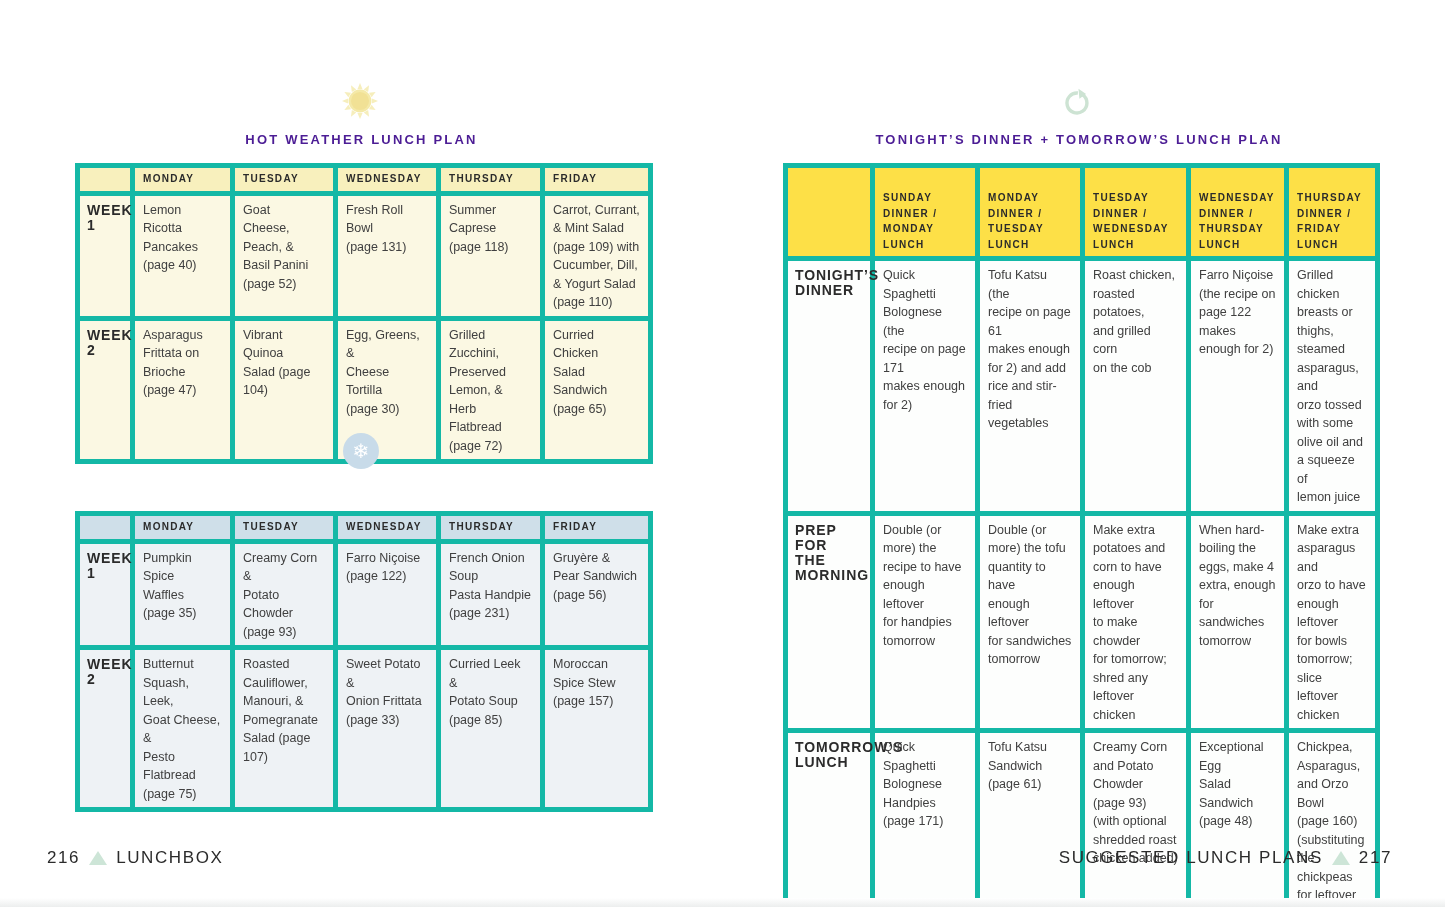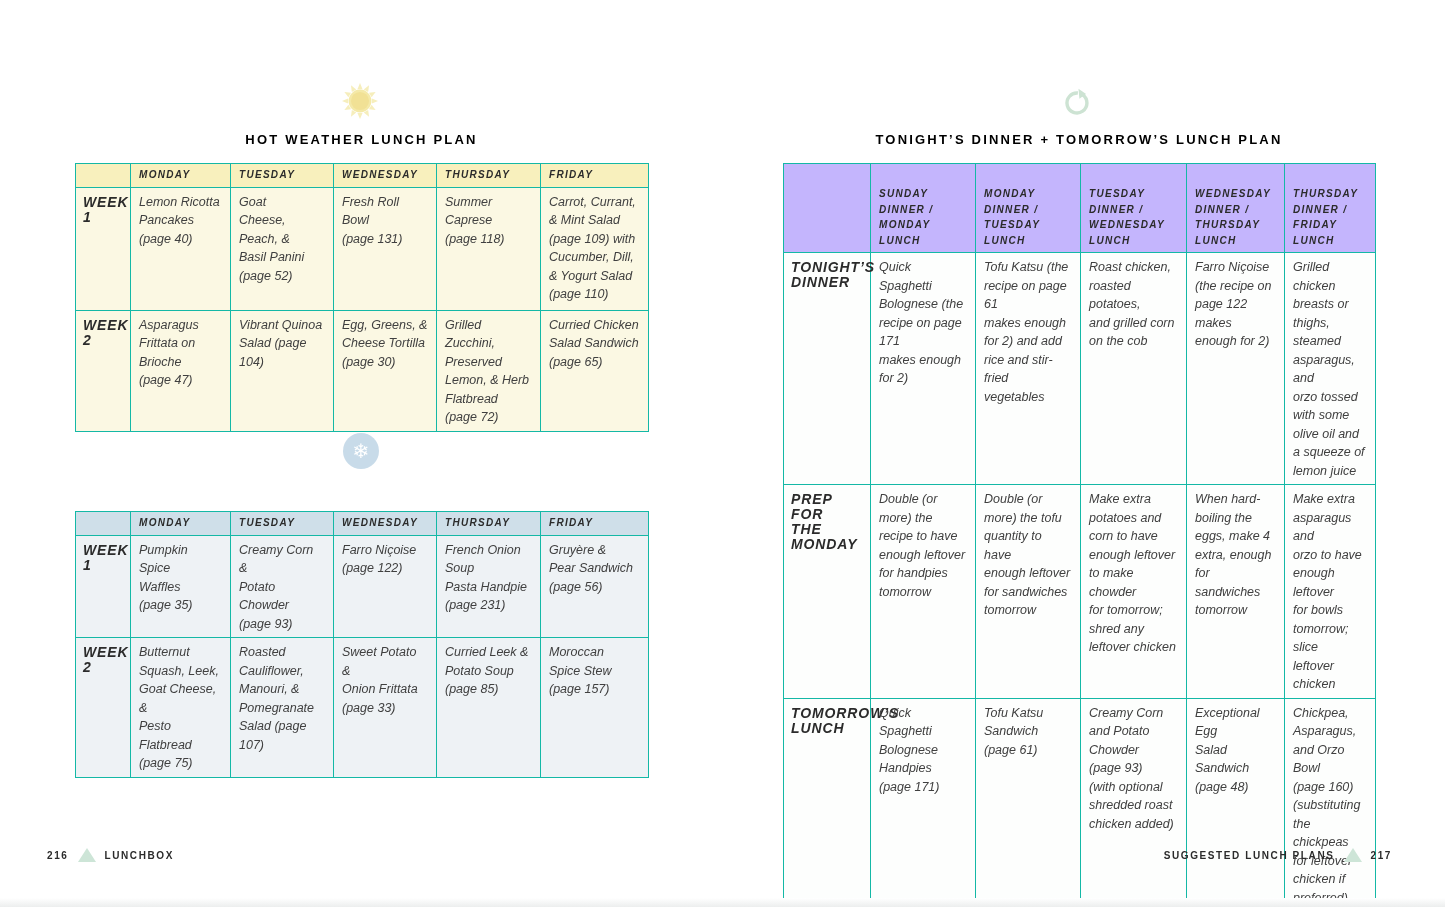--- a/index.html
+++ b/index.html
@@ -6,30 +6,29 @@
   body{
     width:1445px;height:907px;position:relative;overflow:hidden;
     background:#ffffff;
     font-family:"Liberation Sans",sans-serif;
     color:#3f3f3f;
   }
   
   .plan-icon{position:absolute;width:38px;height:38px;}
   .section-title{
     position:absolute;text-align:center;
-    font-size:13px;font-weight:700;letter-spacing:2.2px;color:#000000;
+    font-size:13px;font-weight:700;letter-spacing:2.2px;color:#4c1d95;
     white-space:nowrap;
   }
   
   table{border-collapse:collapse;table-layout:fixed;position:absolute;}
   td,th{
-    border:1px solid #14b8a6;
+    border:5px solid #14b8a6;
     vertical-align:top;box-sizing:border-box;
     padding:4px 8px 4px 8px;
-    font-style:italic;
   }
   th{
     text-align:left;font-size:10px;font-weight:700;letter-spacing:1.3px;
     color:#2b2b2b;white-space:pre-line;line-height:15.5px;padding-top:3px;
   }
   td.lbl{
     font-size:14px;font-weight:700;letter-spacing:0.9px;color:#2b2b2b;
     white-space:pre-line;line-height:15px;padding-top:7px;padding-left:7px;padding-right:4px;
   }
   td.cell{
@@ -39,30 +38,30 @@
   
   .hot-table{left:75px;top:163px;width:573px;}
   .hot-table th{background:#f8f0bd;height:19px;}
   .hot-table td{background:#fbf8e3;}
   
   .cold-table{left:75px;top:511px;width:573px;}
   .cold-table th{background:#cfdfe9;height:19px;}
   .cold-table td{background:#eef2f5;}
   
   .plan-table{left:783px;top:163px;width:592px;}
-  .plan-table th{background:#c4b5fd;height:69px;padding-top:22px;}
+  .plan-table th{background:#fde047;height:69px;padding-top:22px;}
   .plan-table td{background:#fdfefd;}
   
   .h-r1 td{height:123px;} .h-r2 td{height:105px;}
   .c-r1 td{height:68px;}  .c-r2 td{height:104px;}
   .p-r1 td{height:178px;} .p-r2 td{height:160px;} .p-r3 td{height:177px;}
   
   .footer{
     position:absolute;top:848px;display:flex;align-items:center;gap:9px;
-    font-size:10px;font-weight:700;letter-spacing:1.6px;color:#2b2b2b;text-align:center;
+    font-size:17px;font-weight:400;letter-spacing:1.6px;color:#2b2b2b;text-align:center;
   }
   .footer-left{left:47px;}
   .footer-right{right:53px;}
   .tri{
     width:0;height:0;display:inline-block;
     border-left:9px solid transparent;border-right:9px solid transparent;
     border-bottom:14px solid #cde5d7;
   }
   
   .snow-circle{
@@ -297,21 +296,21 @@
 thighs, steamed
 asparagus, and
 orzo tossed
 with some
 olive oil and
 a squeeze of
 lemon juice</td>
   </tr>
   <tr class="p-r2">
     <td class="lbl">PREP FOR
-THE MONDAY</td>
+THE MORNING</td>
     <td class="cell">Double (or
 more) the
 recipe to have
 enough leftover
 for handpies
 tomorrow</td>
     <td class="cell">Double (or
 more) the tofu
 quantity to have
 enough leftover

